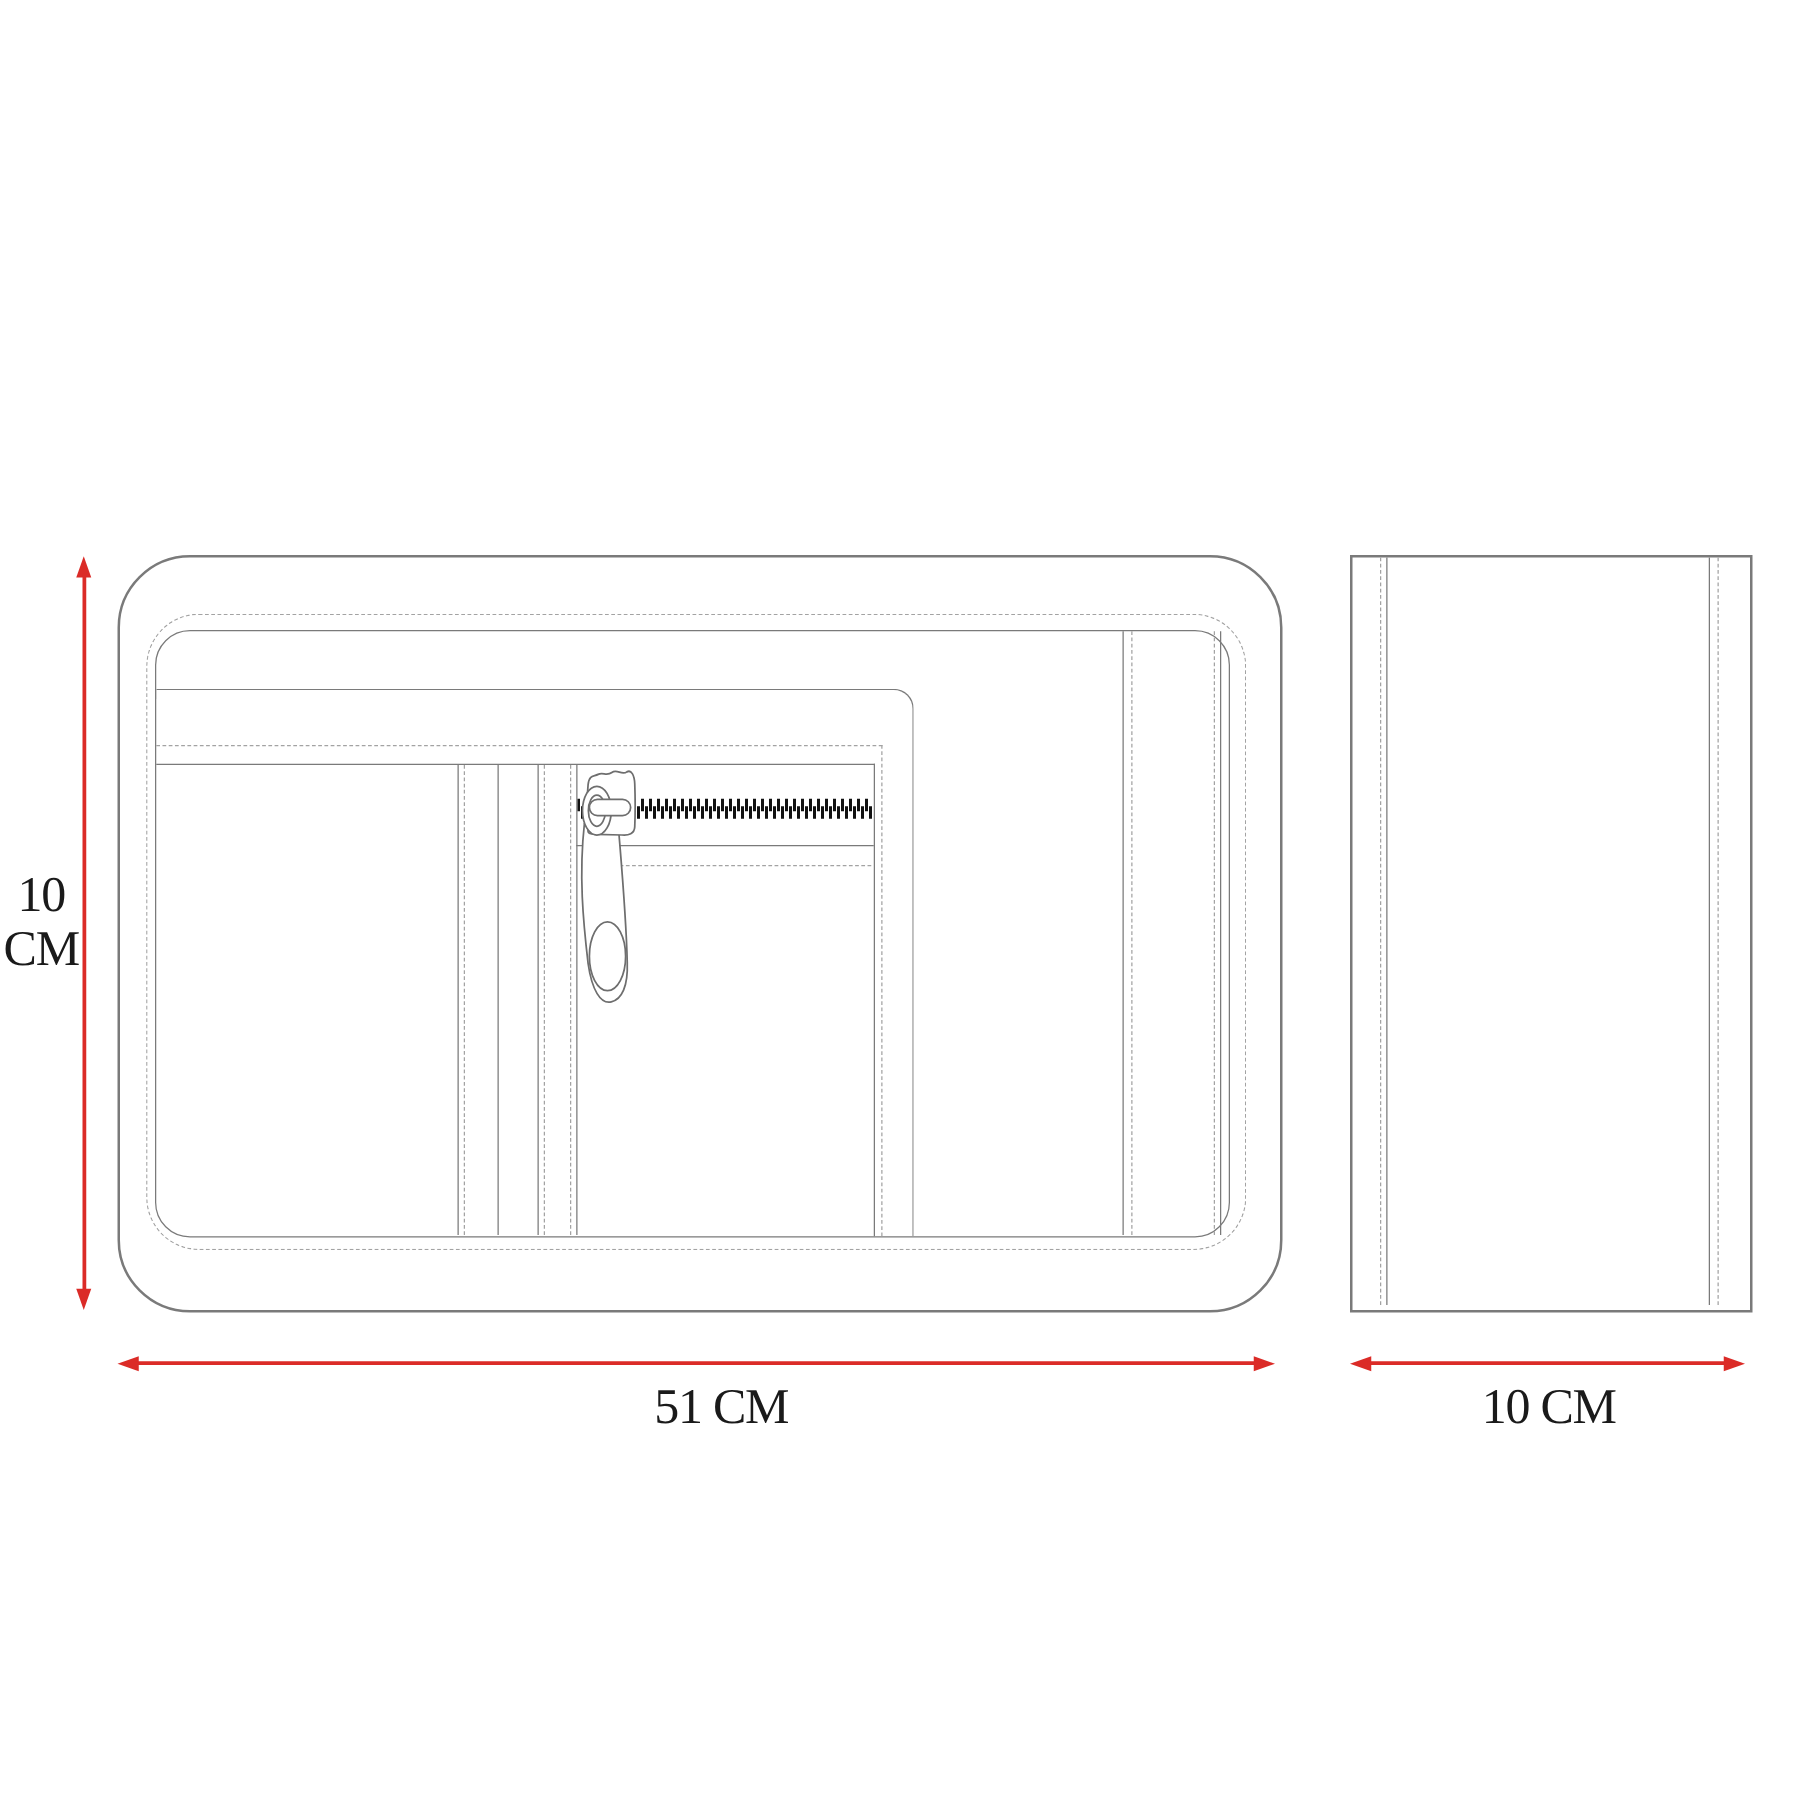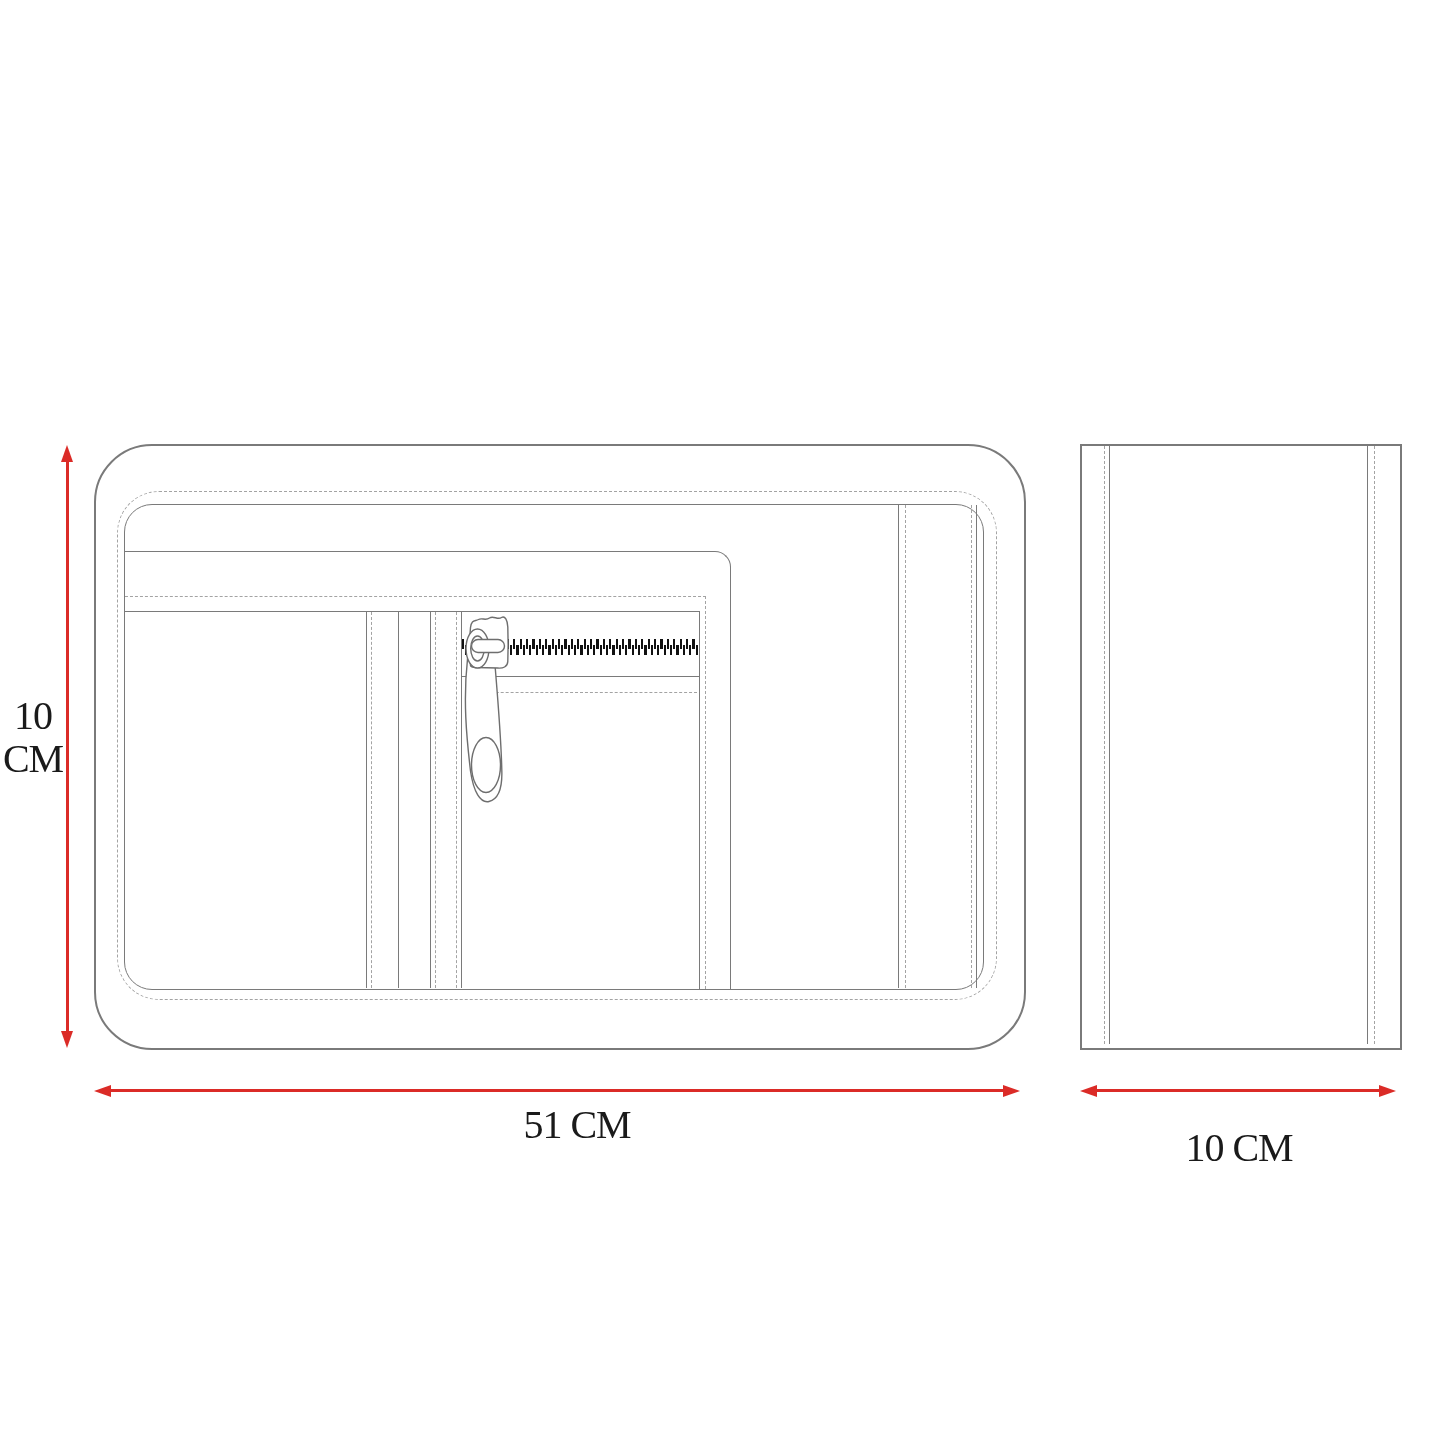--- a/index.html
+++ b/index.html
@@ -135,16 +135,16 @@
     <div class="abs ah left" style="left:94px;top:1084.5px;"></div>
     <div class="abs dim-line-h" style="left:108px;top:1089.3px;width:898px;"></div>
     <div class="abs ah right" style="left:1003px;top:1084.5px;"></div>
     <div class="abs dim-label" style="left:447px;top:1103px;width:260px;">51 CM</div>
   </div>
 
   <div>
     <div class="abs ah left" style="left:1080px;top:1084.5px;"></div>
     <div class="abs dim-line-h" style="left:1094px;top:1089.3px;width:288px;"></div>
     <div class="abs ah right" style="left:1379px;top:1084.5px;"></div>
-    <div class="abs dim-label" style="left:1109px;top:1126px;width:260px;">10 CM</div>
+    <div class="abs dim-label" style="left:1109px;top:1103px;width:260px;">10 CM</div>
   </div>
 
 </div>
 
 </body></html>

